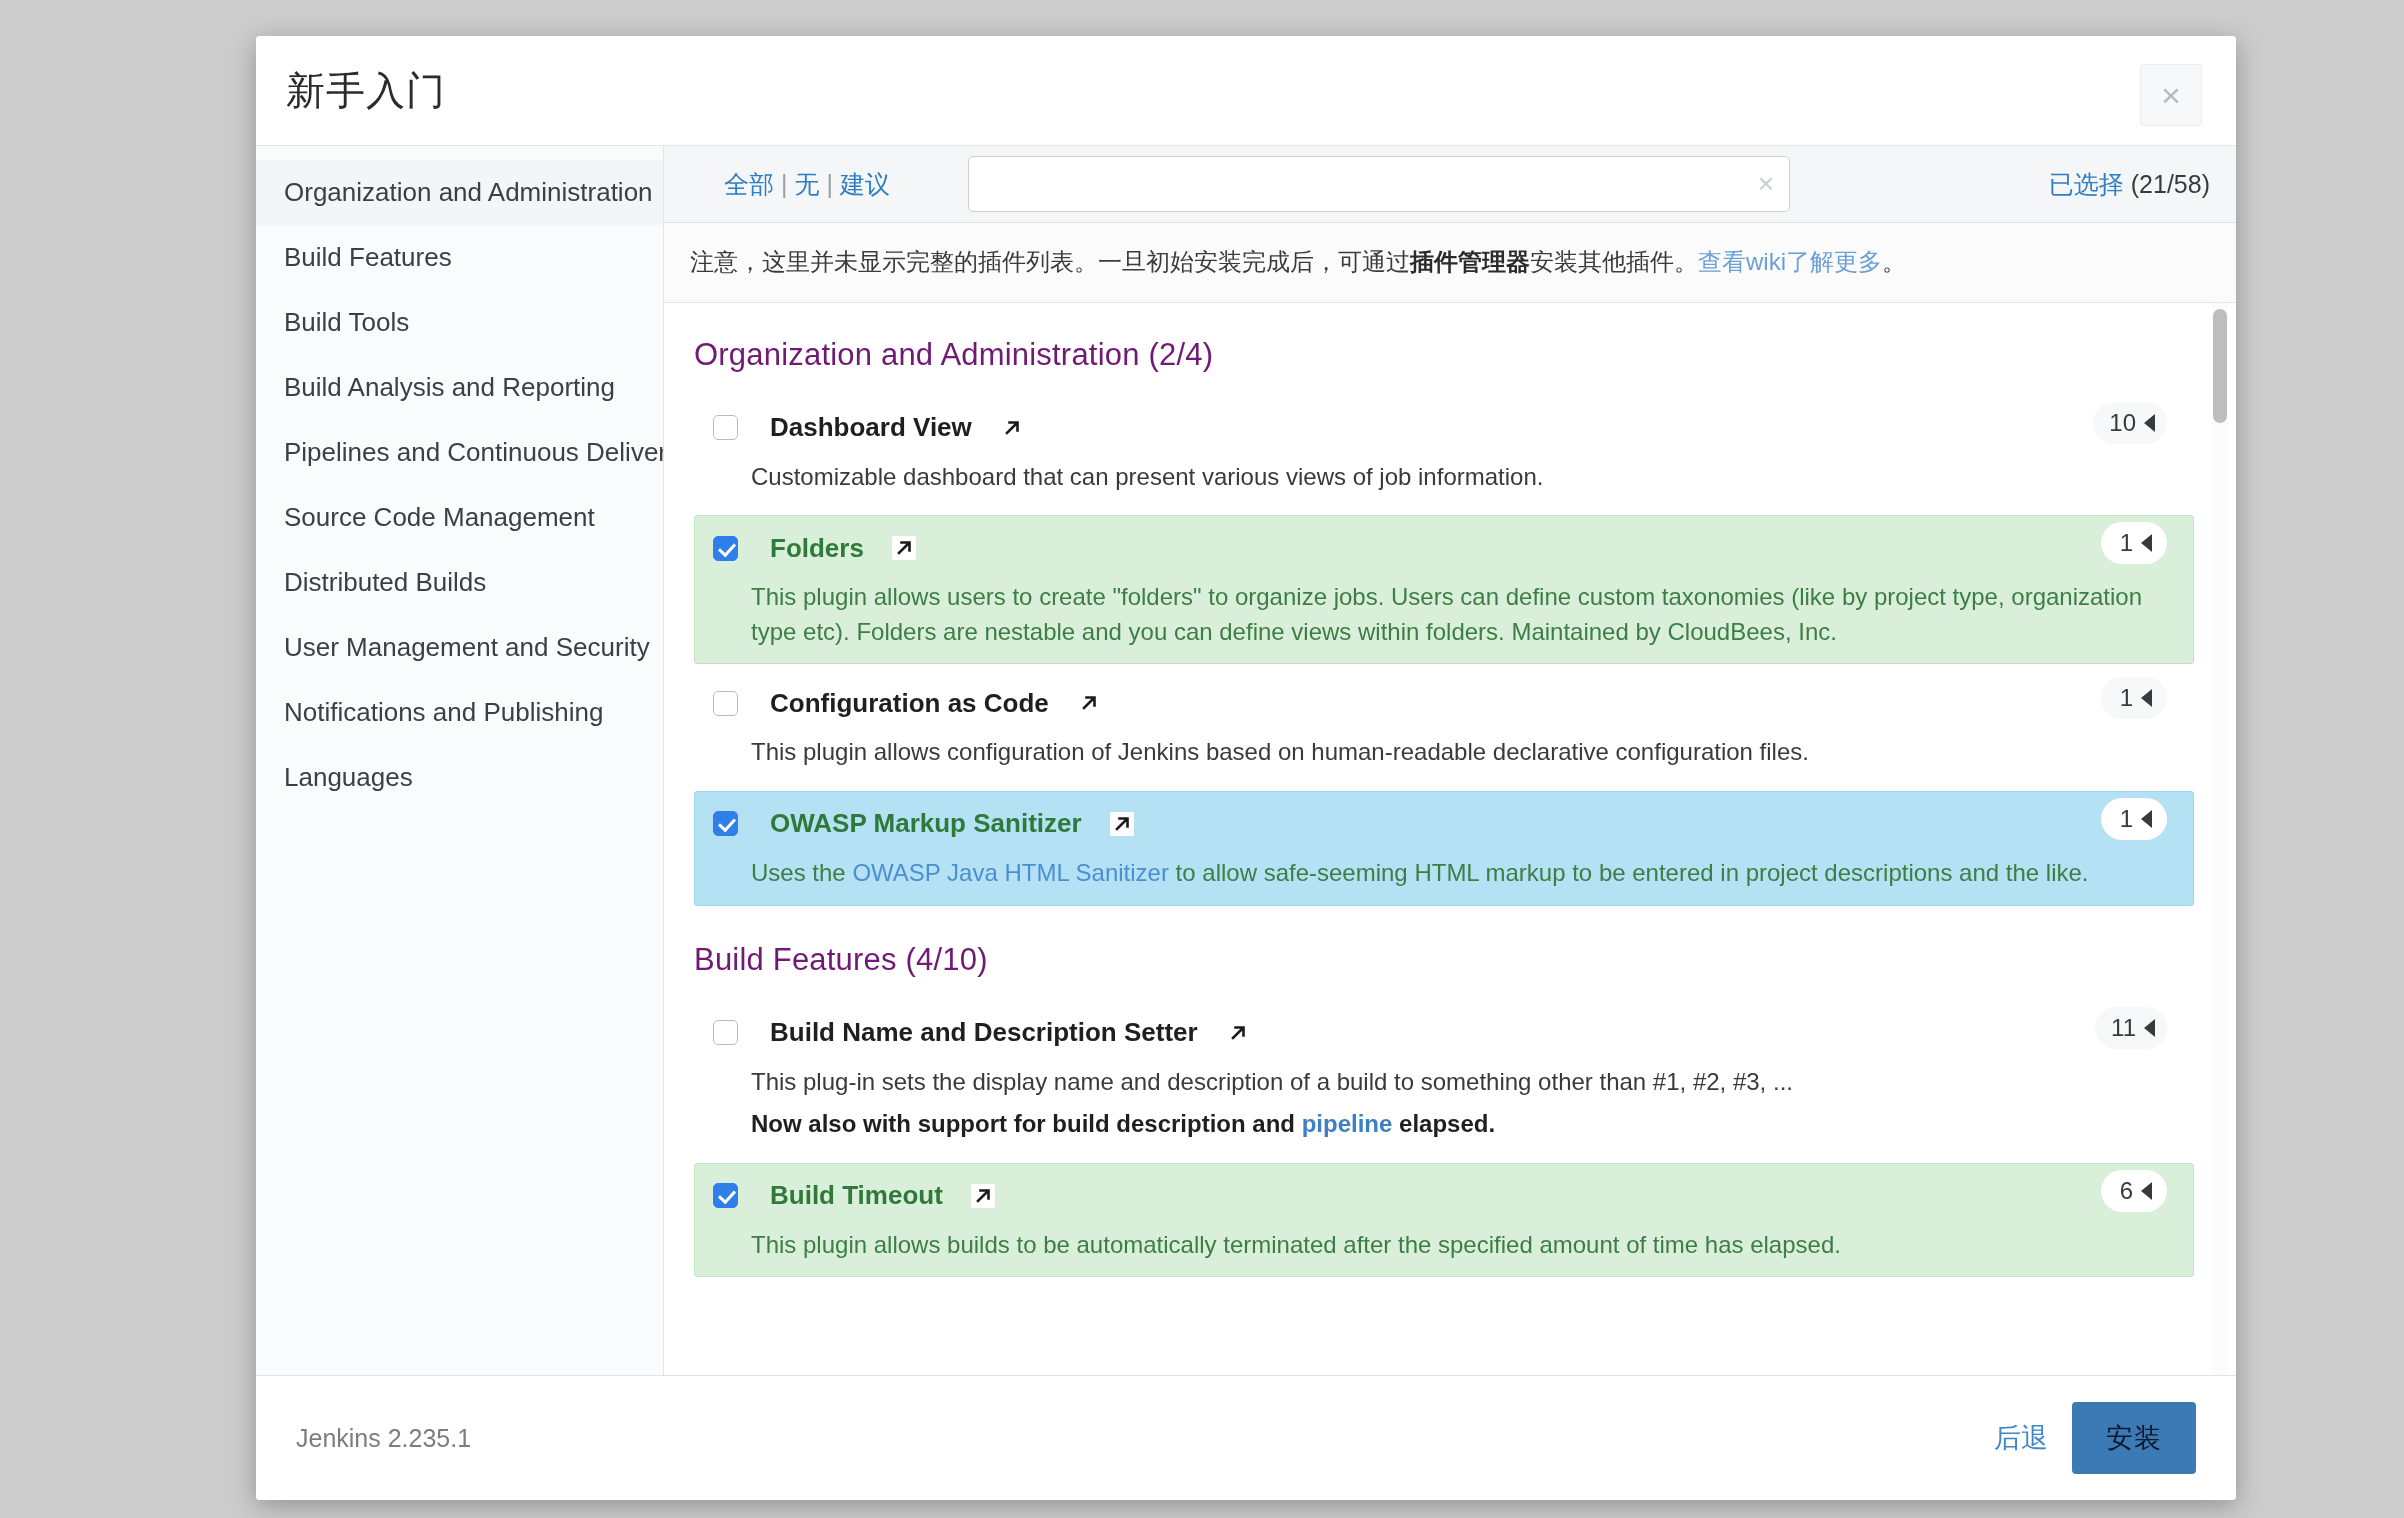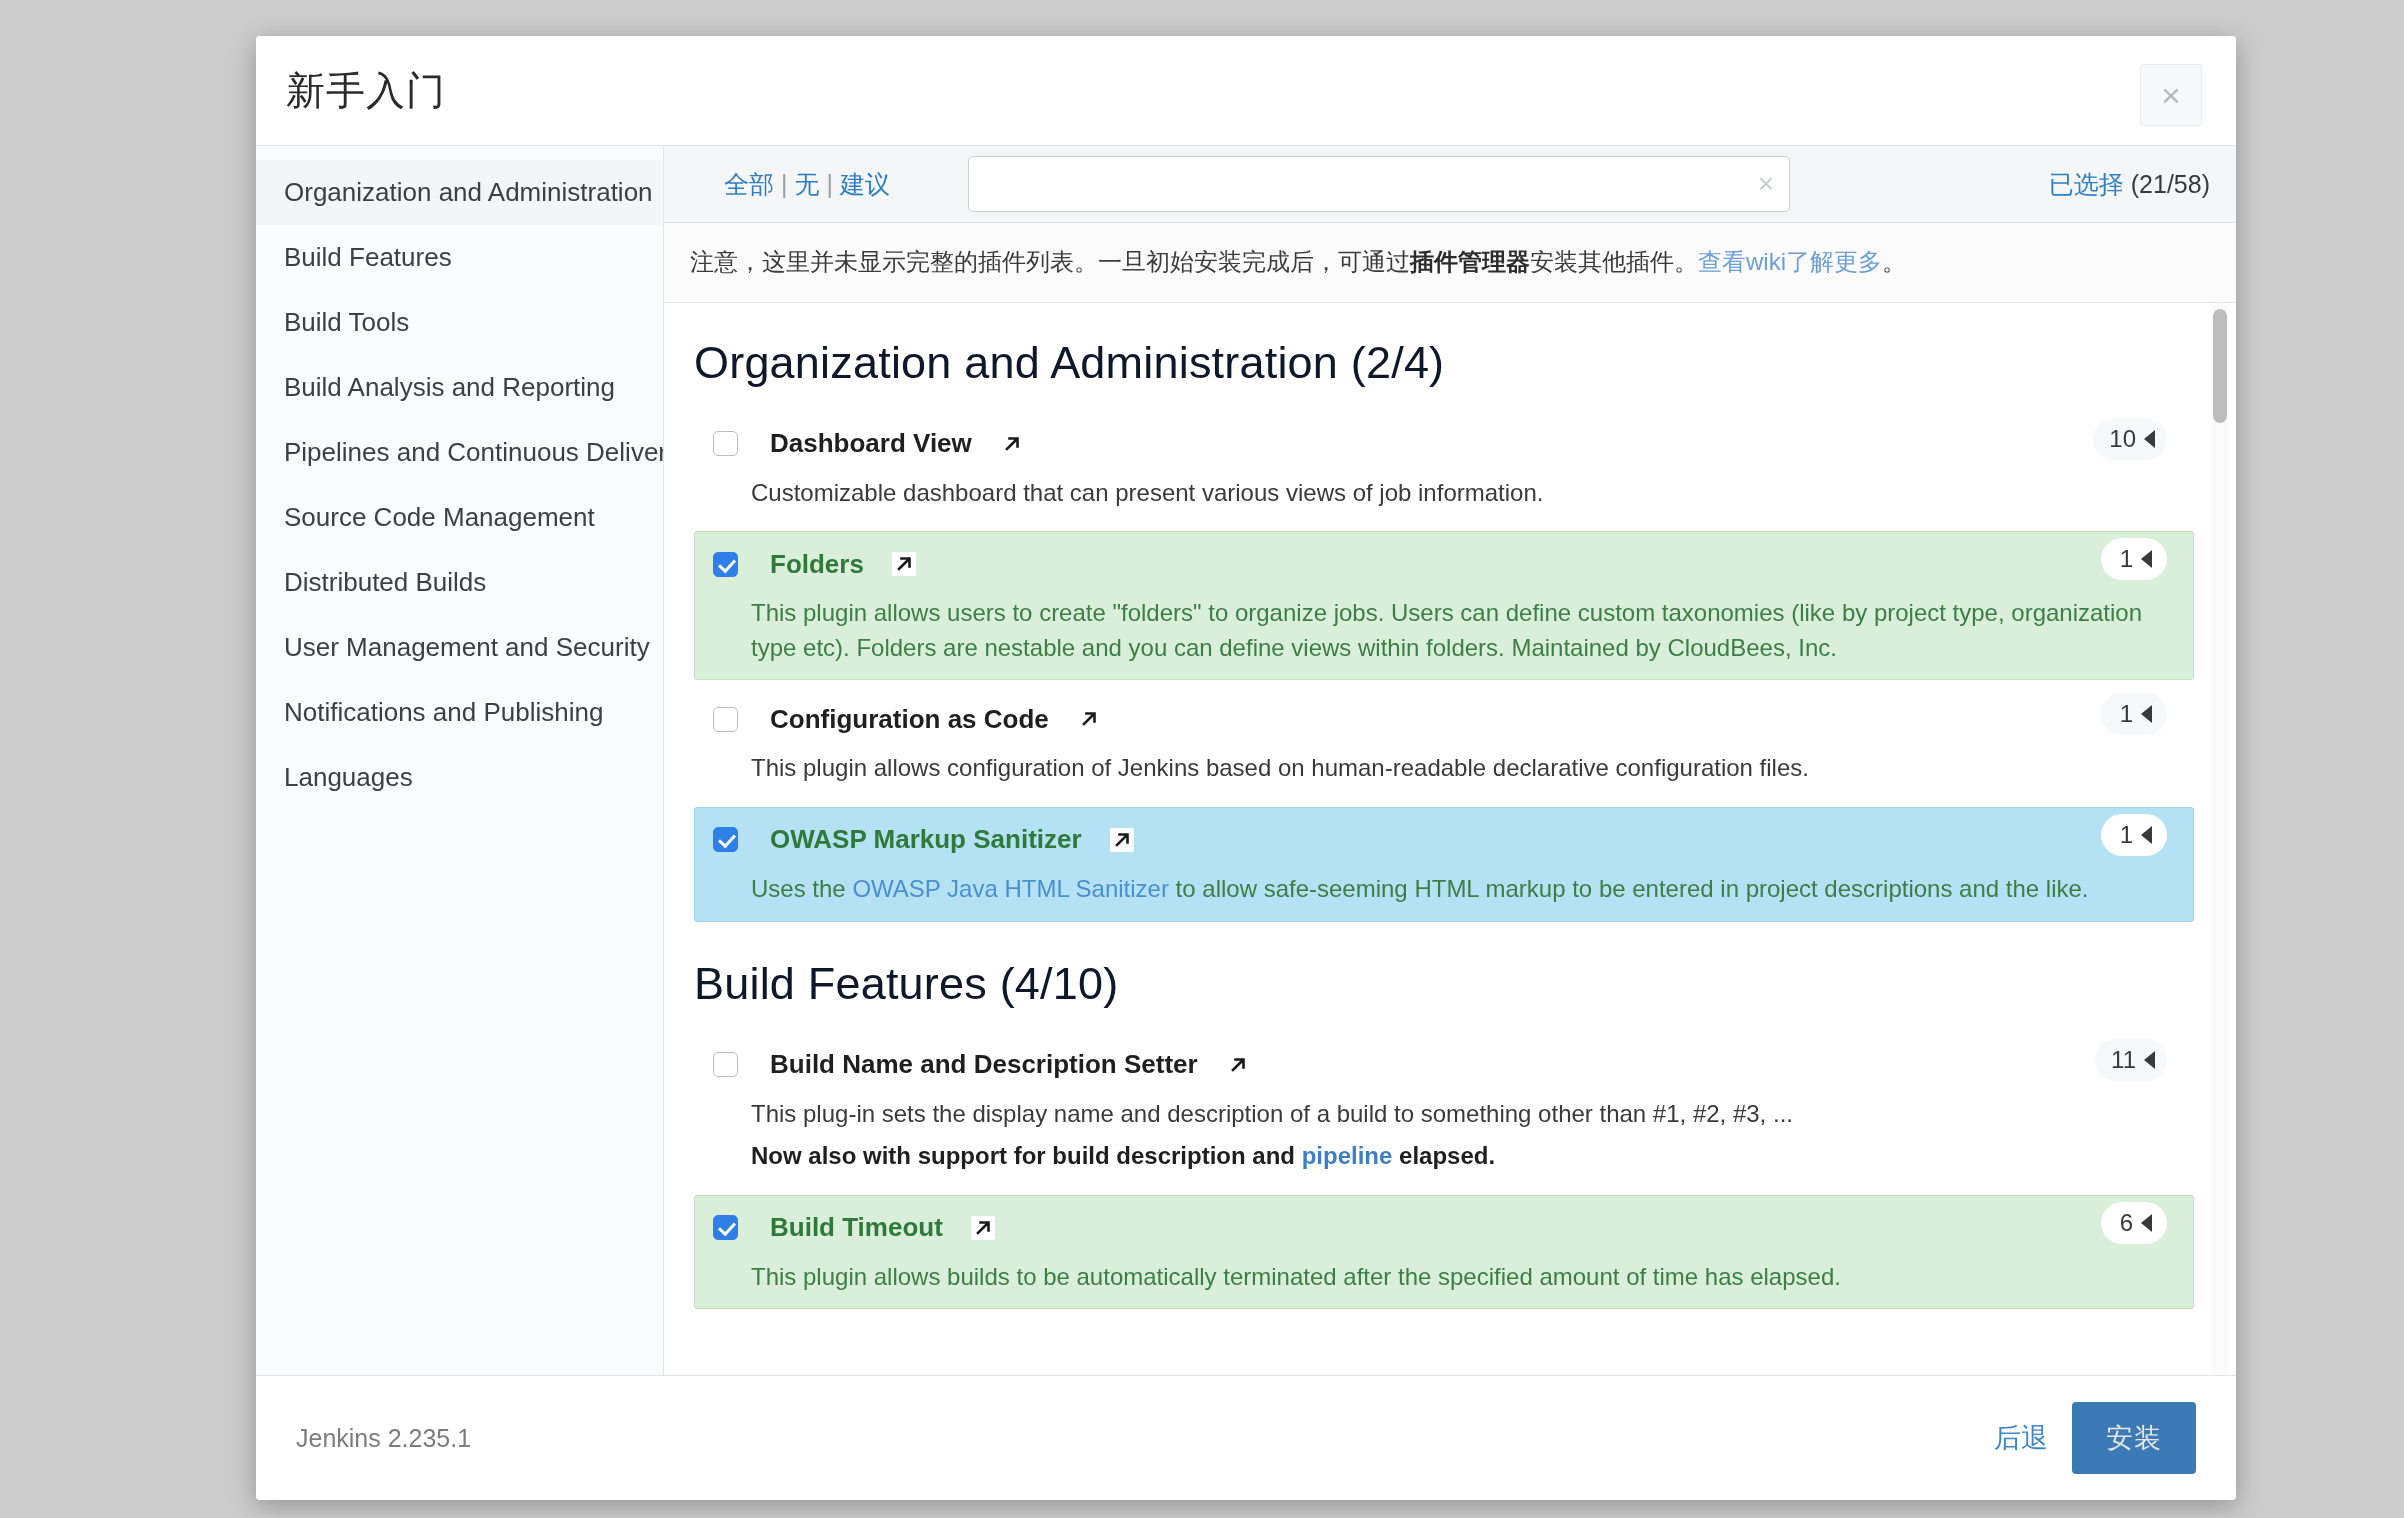--- a/index.html
+++ b/index.html
@@ -185,23 +185,23 @@
     flex: 1 1 auto;
     overflow: hidden;
     position: relative;
     padding: 0 12px 0 0;
   }
   .plugin-list {
     padding: 18px 30px 0 30px;
   }
 
   .section-heading {
-    font-size: 45px;
+    font-size: 31px;
     font-weight: 400;
-    color: #0f172a;
+    color: #701a75;
     margin: 16px 0 22px 0;
     letter-spacing: 0.2px;
   }
   .section-heading.second { margin-top: 36px; }
 
   
   .plugin-row {
     padding: 12px 26px 14px 18px;
     border: 1px solid transparent;
     border-radius: 3px;
@@ -355,21 +355,21 @@
     justify-content: center;
   }
   .back-link {
     font-size: 27px;
     color: #3f87c9;
     text-decoration: none;
     cursor: pointer;
   }
   .install-button {
     background: #3c7ab5;
-    color: #e5e5e5;
+    color: #0f172a;
     font-size: 27px;
     font-family: inherit;
     border: none;
     border-radius: 4px;
     padding: 18px 34px;
     cursor: pointer;
     letter-spacing: 1px;
   }
 </style>
 </head>

